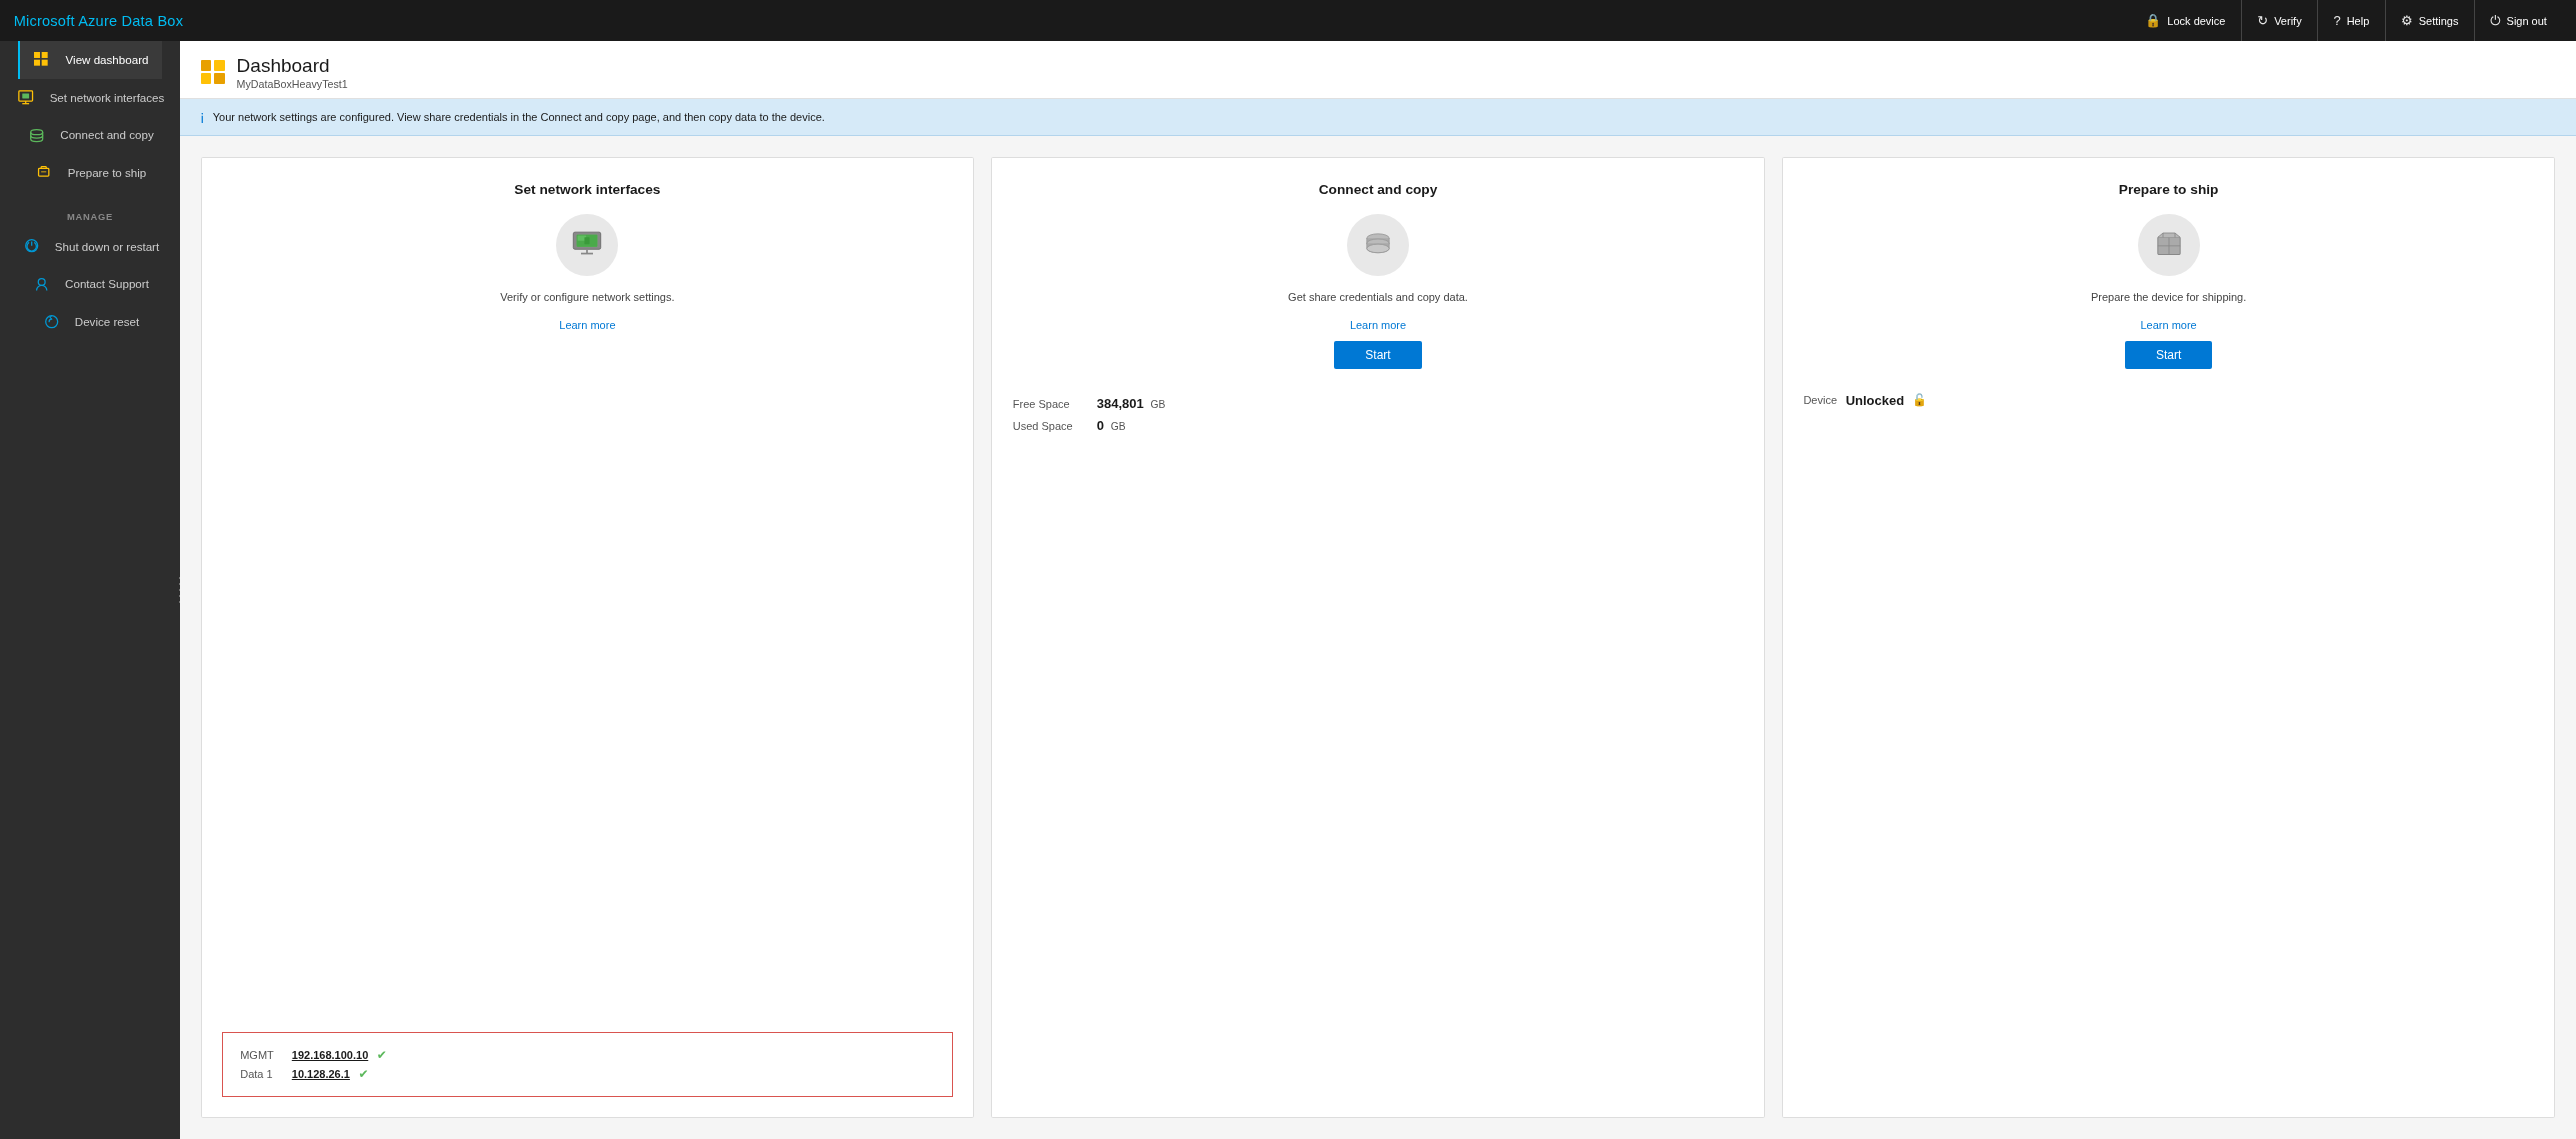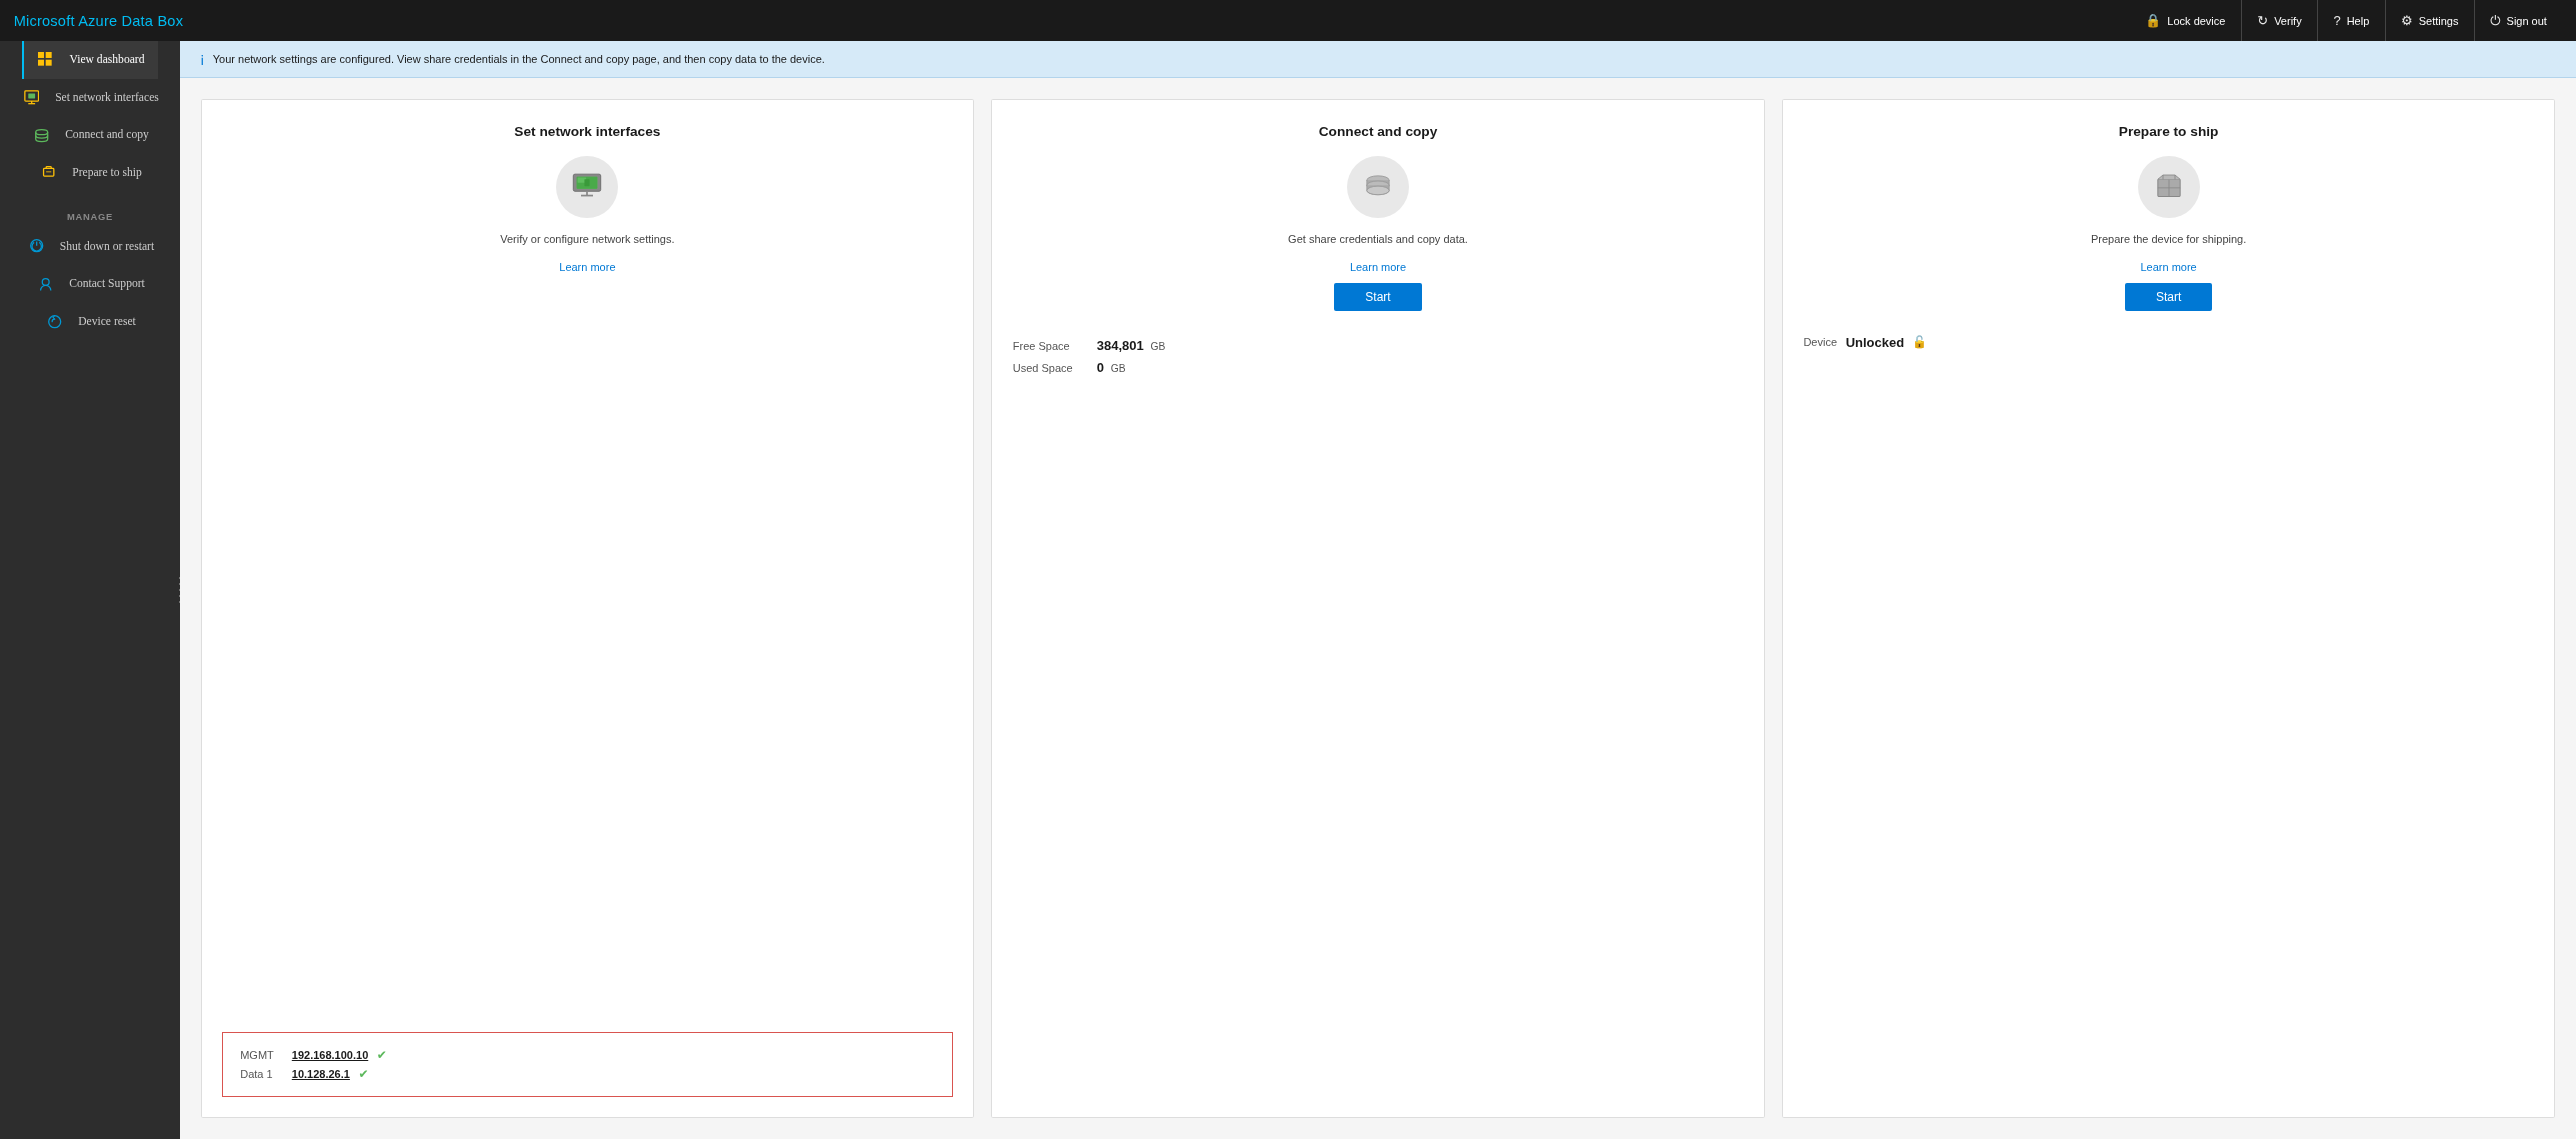--- a/index.html
+++ b/index.html
@@ -61,21 +61,20 @@
     }
     .sidebar-item {
       display: flex;
       align-items: center;
       gap: 15px;
       padding: 10.3px 13.7px;
       color: #ccc;
       cursor: pointer;
       font-size: 11.6px;
       border-left: 2.6px solid transparent;
-      font-family: Liberation Serif, serif;
     }
     .sidebar-item.active {
       background: #3a3a3a;
       color: #fff;
       border-left: 2.6px solid #00bcf2;
     }
     .sidebar-icon {
       width: 17px;
       height: 17px;
       display: flex;
@@ -449,20 +448,34 @@
       <span style="width:2.6px;height:2.6px;background:#888;border-radius:50%;display:block;"></span>
       <span style="width:2.6px;height:2.6px;background:#888;border-radius:50%;display:block;"></span>
       <span style="width:2.6px;height:2.6px;background:#888;border-radius:50%;display:block;"></span>
       <span style="width:2.6px;height:2.6px;background:#888;border-radius:50%;display:block;"></span>
       <span style="width:2.6px;height:2.6px;background:#888;border-radius:50%;display:block;"></span>
     </div>
   </div>
 
   <div class="main">
 
+    <div class="content-header">
+      <div class="content-header-top">
+        <div class="dashboard-icon">
+          <div class="dashboard-icon-cell" style="background:#e8a000;"></div>
+          <div class="dashboard-icon-cell" style="background:#ffc107;"></div>
+          <div class="dashboard-icon-cell" style="background:#ffc107;"></div>
+          <div class="dashboard-icon-cell" style="background:#e8a000;"></div>
+        </div>
+        <div>
+          <div class="content-title">Dashboard</div>
+          <div class="content-subtitle">MyDataBoxHeavyTest1</div>
+        </div>
+      </div>
+    </div>
 
     <div class="info-banner">
       <span class="info-icon">ℹ</span>
       <span>Your network settings are configured. View share credentials in the Connect and copy page, and then copy data to the device.</span>
     </div>
 
     <div class="cards-container">
 
       <div class="card">
         <div class="card-title">Set network interfaces</div>

